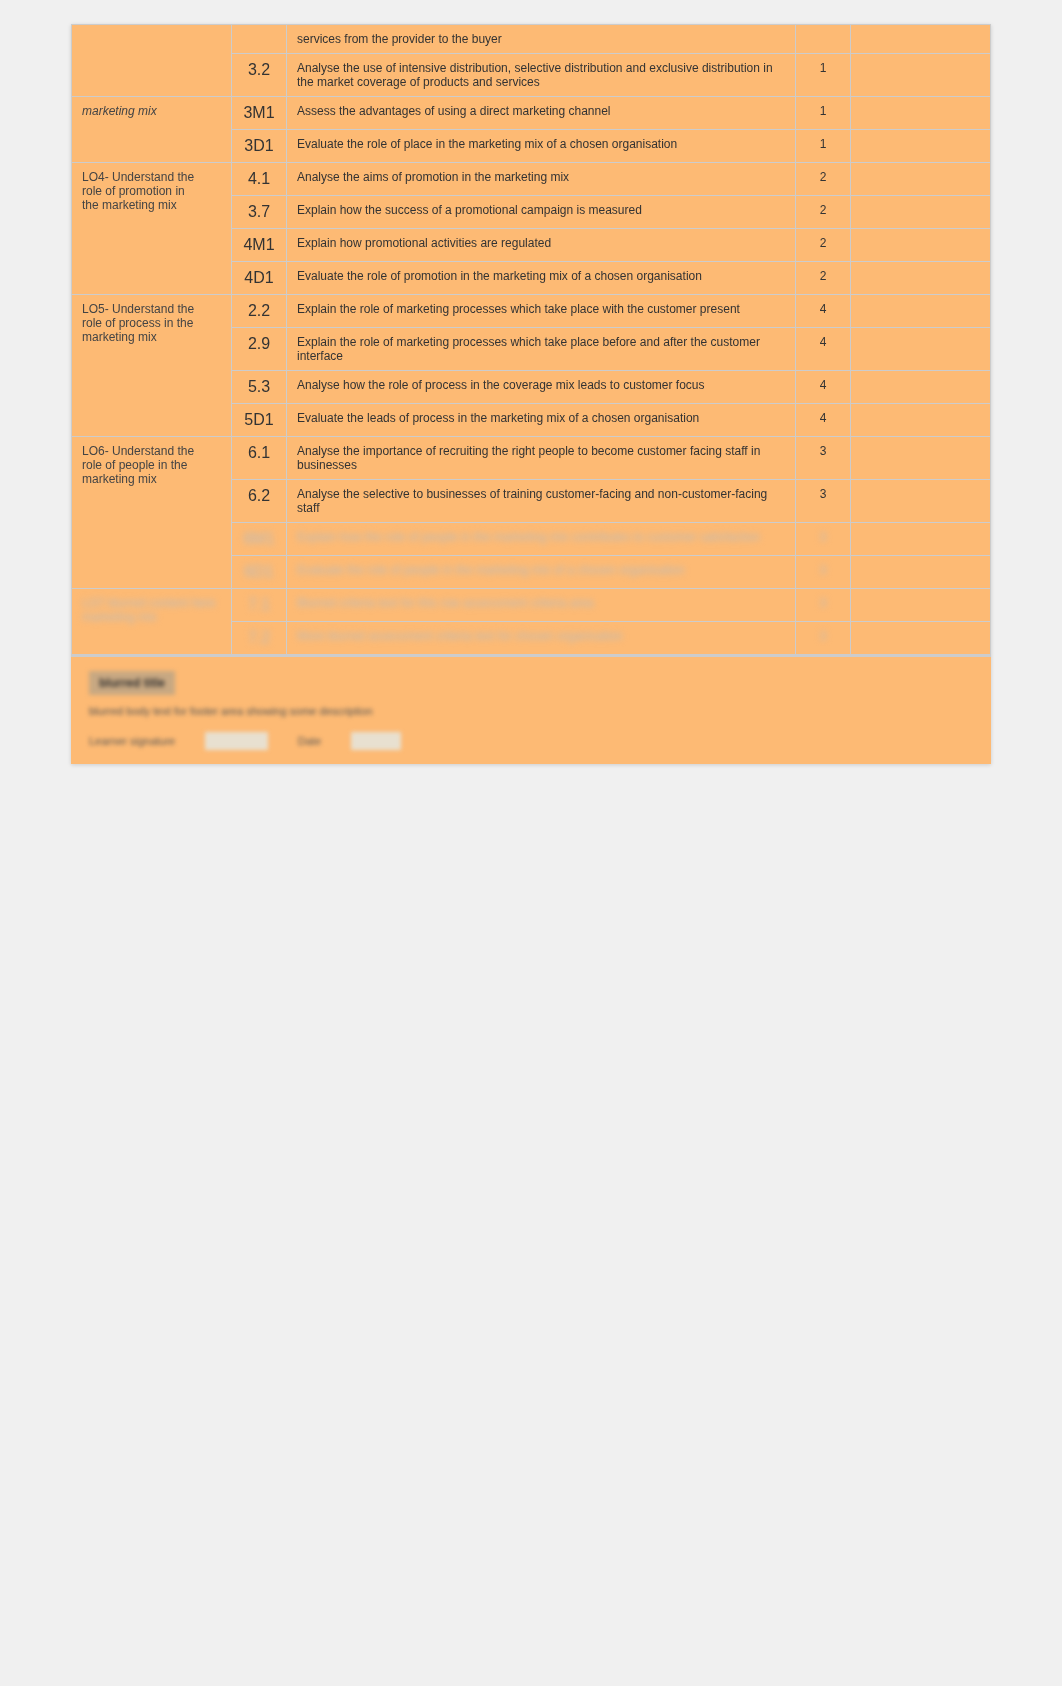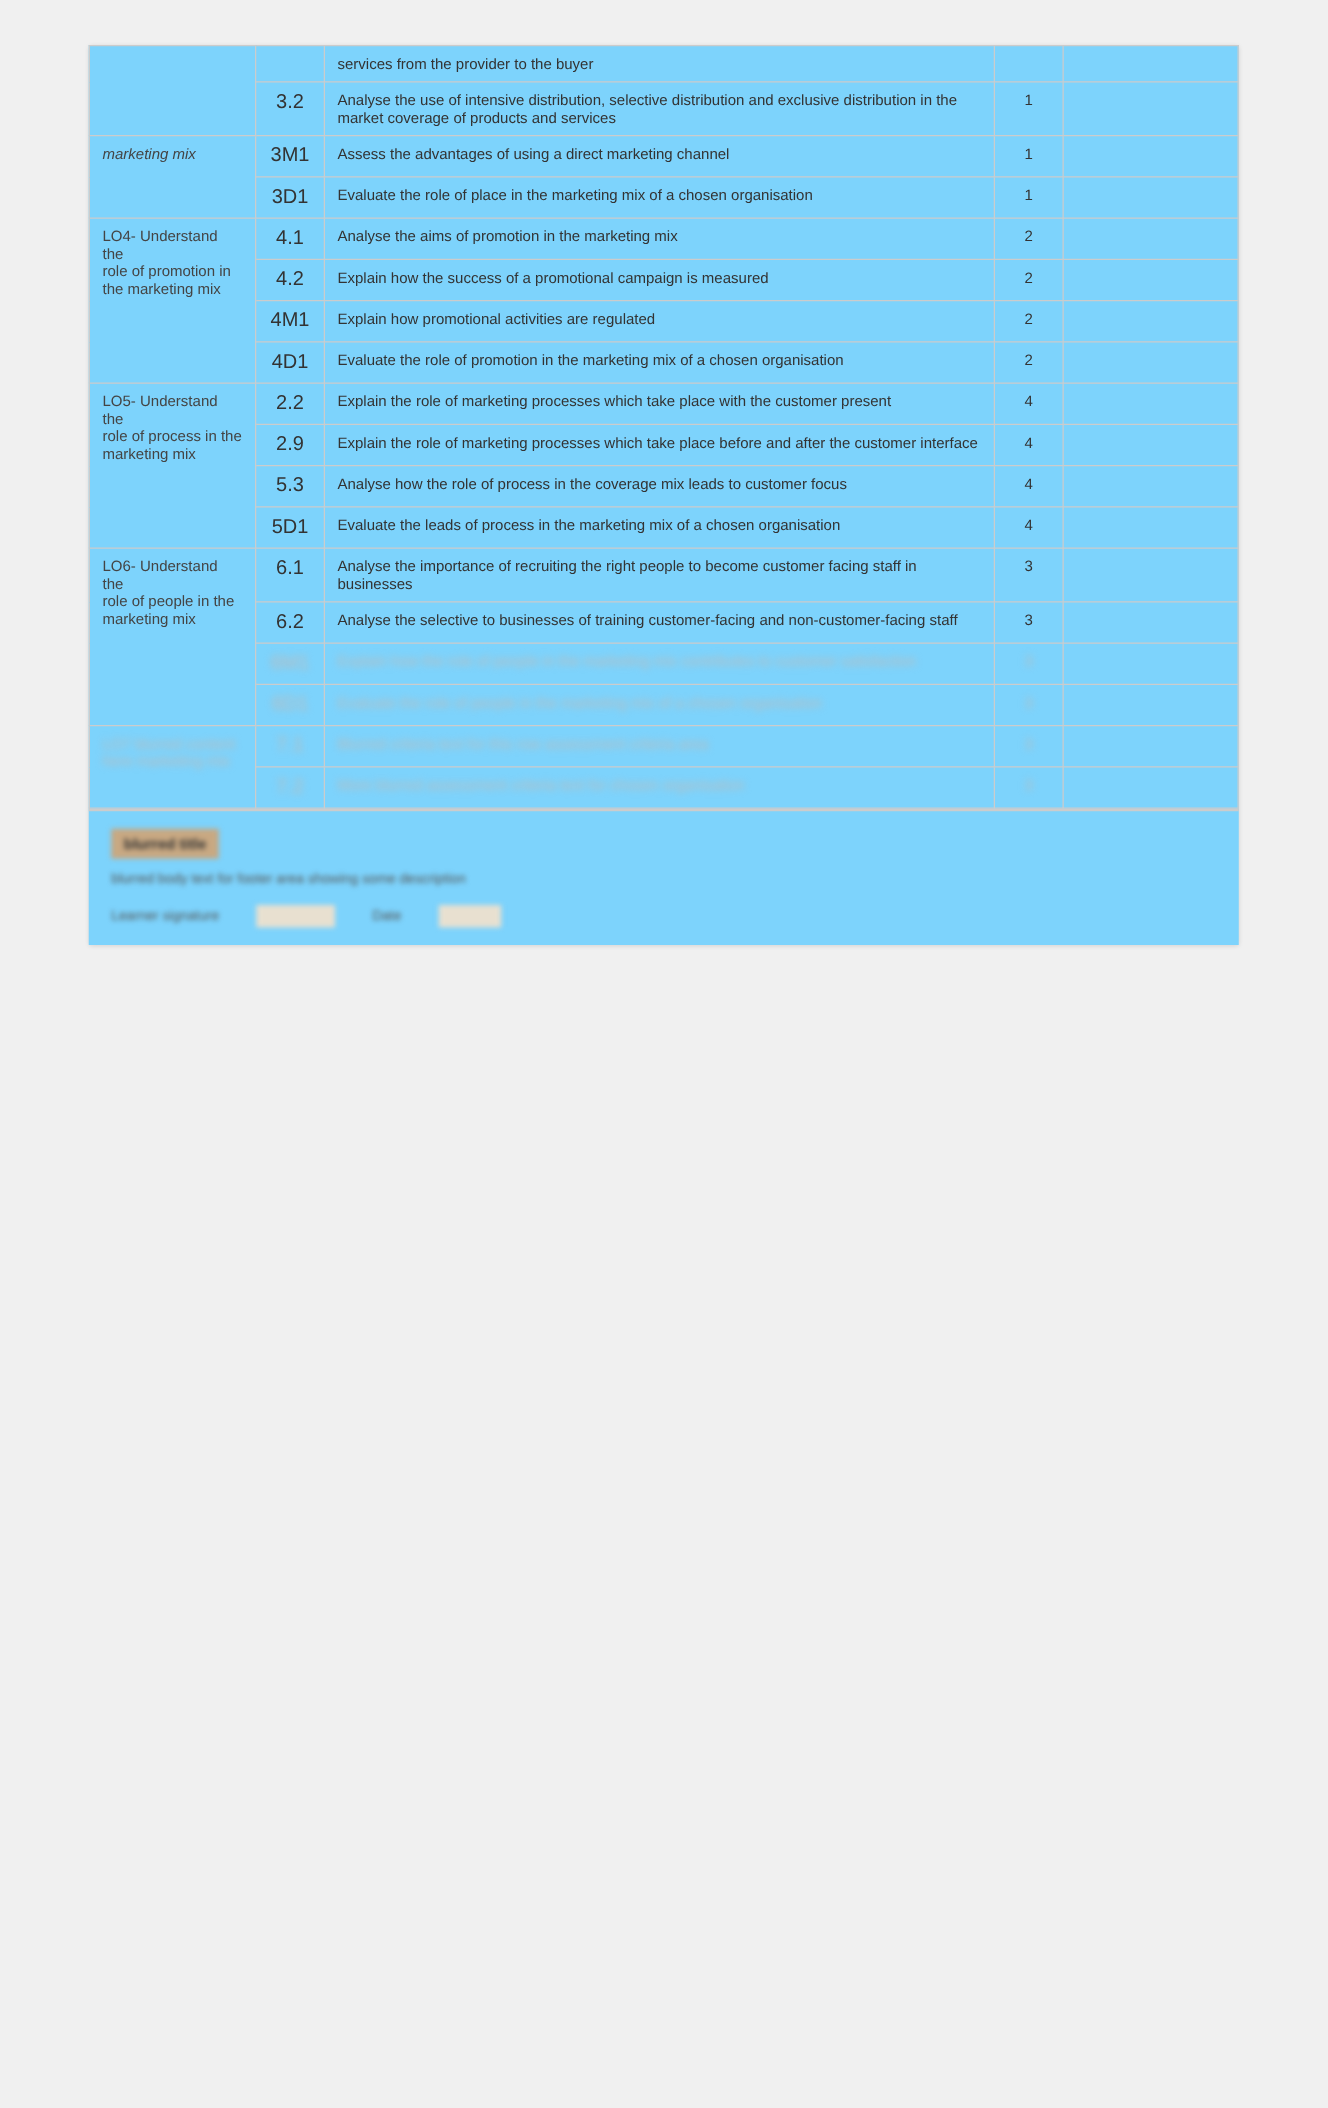--- a/index.html
+++ b/index.html
@@ -4,37 +4,37 @@
   <style>
     * { box-sizing: border-box; margin: 0; padding: 0; }
     body {
       background: #f0f0f0;
       font-family: Arial, sans-serif;
       font-size: 13px;
       color: #333;
       padding: 20px;
     }
     .page-container {
-      background: #7dd3fc;
+      background: #fdba74;
       max-width: 920px;
-      margin: 16px auto;
+      margin: 4px auto;
       padding: 0;
       box-shadow: 0 1px 4px rgba(0,0,0,0.15);
     }
     .main-table {
       width: 100%;
       border-collapse: collapse;
     }
     .main-table td, .main-table th {
       border: 1px solid #ccc;
       padding: 7px 10px;
       vertical-align: top;
     }
     .col-lo {
-      width: 133px;
+      width: 160px;
       font-size: 12px;
       color: #444;
     }
     .col-num {
       width: 55px;
       text-align: center;
       font-size: 16px;
     }
     .col-criteria {
       font-size: 12px;
@@ -142,21 +142,21 @@
         <td class="col-lo lo-cell" rowspan="4" style="white-space:pre-line;">LO4- Understand the
 role of promotion in
 the marketing mix</td>
         <td class="col-num">4.1</td>
         <td class="col-criteria">Analyse the aims of promotion in the marketing mix</td>
         <td class="col-mark">2</td>
         <td class="col-comments border-right-gray"></td>
       </tr>
 
       <tr>
-        <td class="col-num">4.2</td>
+        <td class="col-num">3.7</td>
         <td class="col-criteria">Explain how the success of a promotional campaign is measured</td>
         <td class="col-mark">2</td>
         <td class="col-comments border-right-gray"></td>
       </tr>
 
       <tr>
         <td class="col-num">4M1</td>
         <td class="col-criteria">Explain how promotional activities are regulated</td>
         <td class="col-mark">2</td>
         <td class="col-comments border-right-gray"></td>

